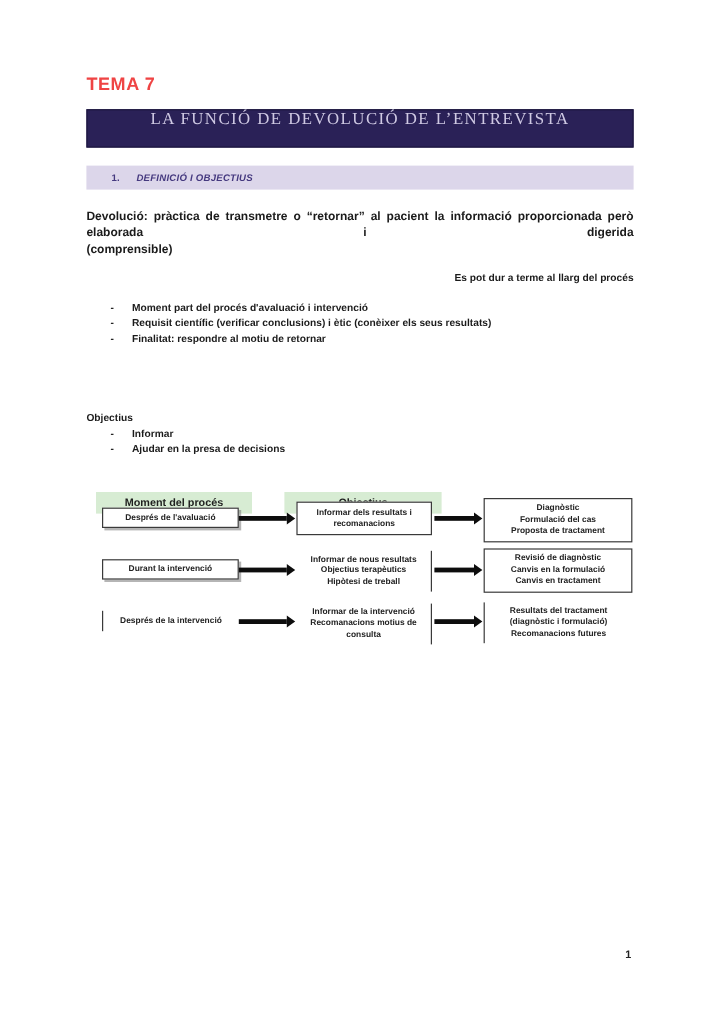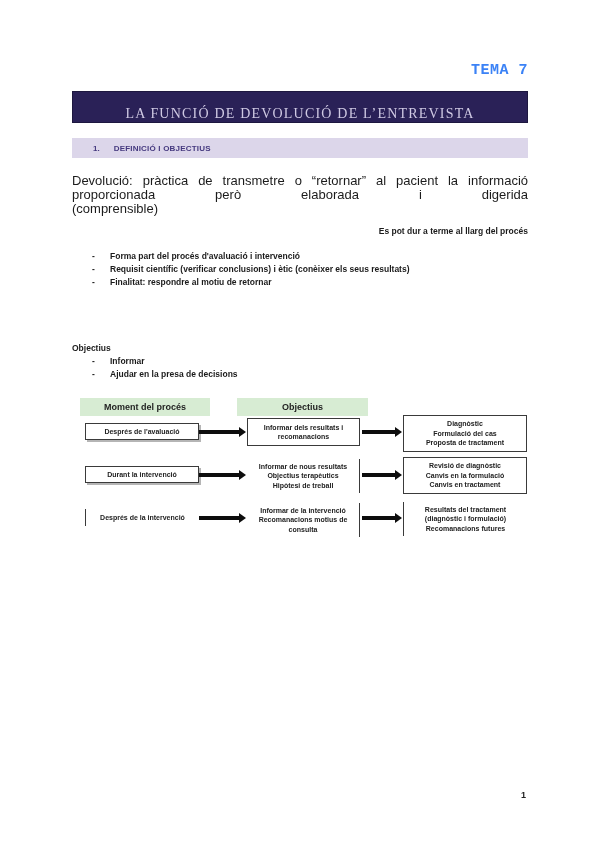--- a/index.html
+++ b/index.html
@@ -6,63 +6,63 @@
   html,body { background:#ffffff; }
   .page {
     width:600px; height:848px; position:relative; background:#ffffff;
     font-family:"Liberation Sans", sans-serif; color:#1b1b1b; overflow:hidden;
     margin:0 auto;
   }
   .content { padding:0 72px; }
 
   
   .tema {
-    margin-top:62px; text-align:right;
-    font-family:Liberation Mono, monospace; font-weight:bold;
-    font-size:15px; color:#3b82f6; letter-spacing:0.5px;
+    margin-top:62px; text-align:left;
+    font-family:Liberation Sans, sans-serif; font-weight:bold;
+    font-size:15px; color:#ef4444; letter-spacing:0.5px;
   }
 
   
   .banner {
     margin-top:12px; height:32px; background:#2a2157;
-    display:flex; align-items:flex-end; justify-content:center;
+    display:flex; align-items:flex-start; justify-content:center;
     border:1px solid #1d173f;
   }
   .banner span {
     font-family:"Liberation Serif", serif; font-size:14px;
     color:#cfc9e3; letter-spacing:1.2px;
   }
 
   
   .section-bar {
     margin-top:15px; height:20px; background:#dcd6ea;
     display:flex; align-items:center;
     font-size:8px; font-weight:bold; color:#45397f;
   }
   .sec-num { margin-left:21px; }
-  .sec-title { margin-left:14px; letter-spacing:0.2px; }
-
-  
-  .para { margin-top:16px; font-size:13px; font-weight:normal; line-height:14px; }
+  .sec-title { margin-left:14px; letter-spacing:0.2px;font-style:italic; }
+
+  
+  .para { margin-top:16px; font-size:10px; font-weight:bold; line-height:14px; }
   .para .jline { display:block; text-align:justify; text-align-last:justify; }
   .para .jline2 { display:block; text-align:left; text-align-last:left; }
 
   .center-lines { margin-top:9px; text-align:right; font-size:8.5px; font-weight:bold; line-height:13px; }
 
   .list-block { margin-top:12px; font-size:8.5px; font-weight:bold; }
   .list-title { line-height:13px; }
   .li { position:relative; padding-left:38px; line-height:13px; }
   .li .dash { position:absolute; left:20px; top:0; }
 
   .objectius-block { margin-top:53px; }
 
   
   .diagram { position:relative; margin-top:17px; height:160px; }
   .dh {
-    position:absolute; top:0; height:18px; background:#d7ecd3;
+    position:absolute; top:12px; height:18px; background:#d7ecd3;
     display:flex; align-items:center; justify-content:center;
     font-size:9px; font-weight:bold; color:#1f1f1f;
   }
   .dh1 { left:8px;   width:130px; }
   .dh2 { left:165px; width:131px; }
   .dh3 { left:323px; width:133px; }
 
   .dbox {
     position:absolute; display:flex; align-items:center; justify-content:center;
     text-align:center; font-size:7px; font-weight:bold; line-height:9.5px;
@@ -125,21 +125,21 @@
       <span class="jline2">(comprensible)</span>
     </p>
 
     <div class="center-lines">
       <div>Es pot dur a terme al llarg del procés</div>
     </div>
 
     <div class="list-block">
       <div class="li">
         <span class="dash">-</span>
-        <span>Forma part del procés d'avaluació i intervenció</span>
+        <span>Moment part del procés d'avaluació i intervenció</span>
       </div>
       <div class="li">
         <span class="dash">-</span>
         <span>Requisit científic (verificar conclusions) i ètic (conèixer els seus resultats)</span>
       </div>
       <div class="li">
         <span class="dash">-</span>
         <span>Finalitat: respondre al motiu de retornar</span>
       </div>
     </div>

